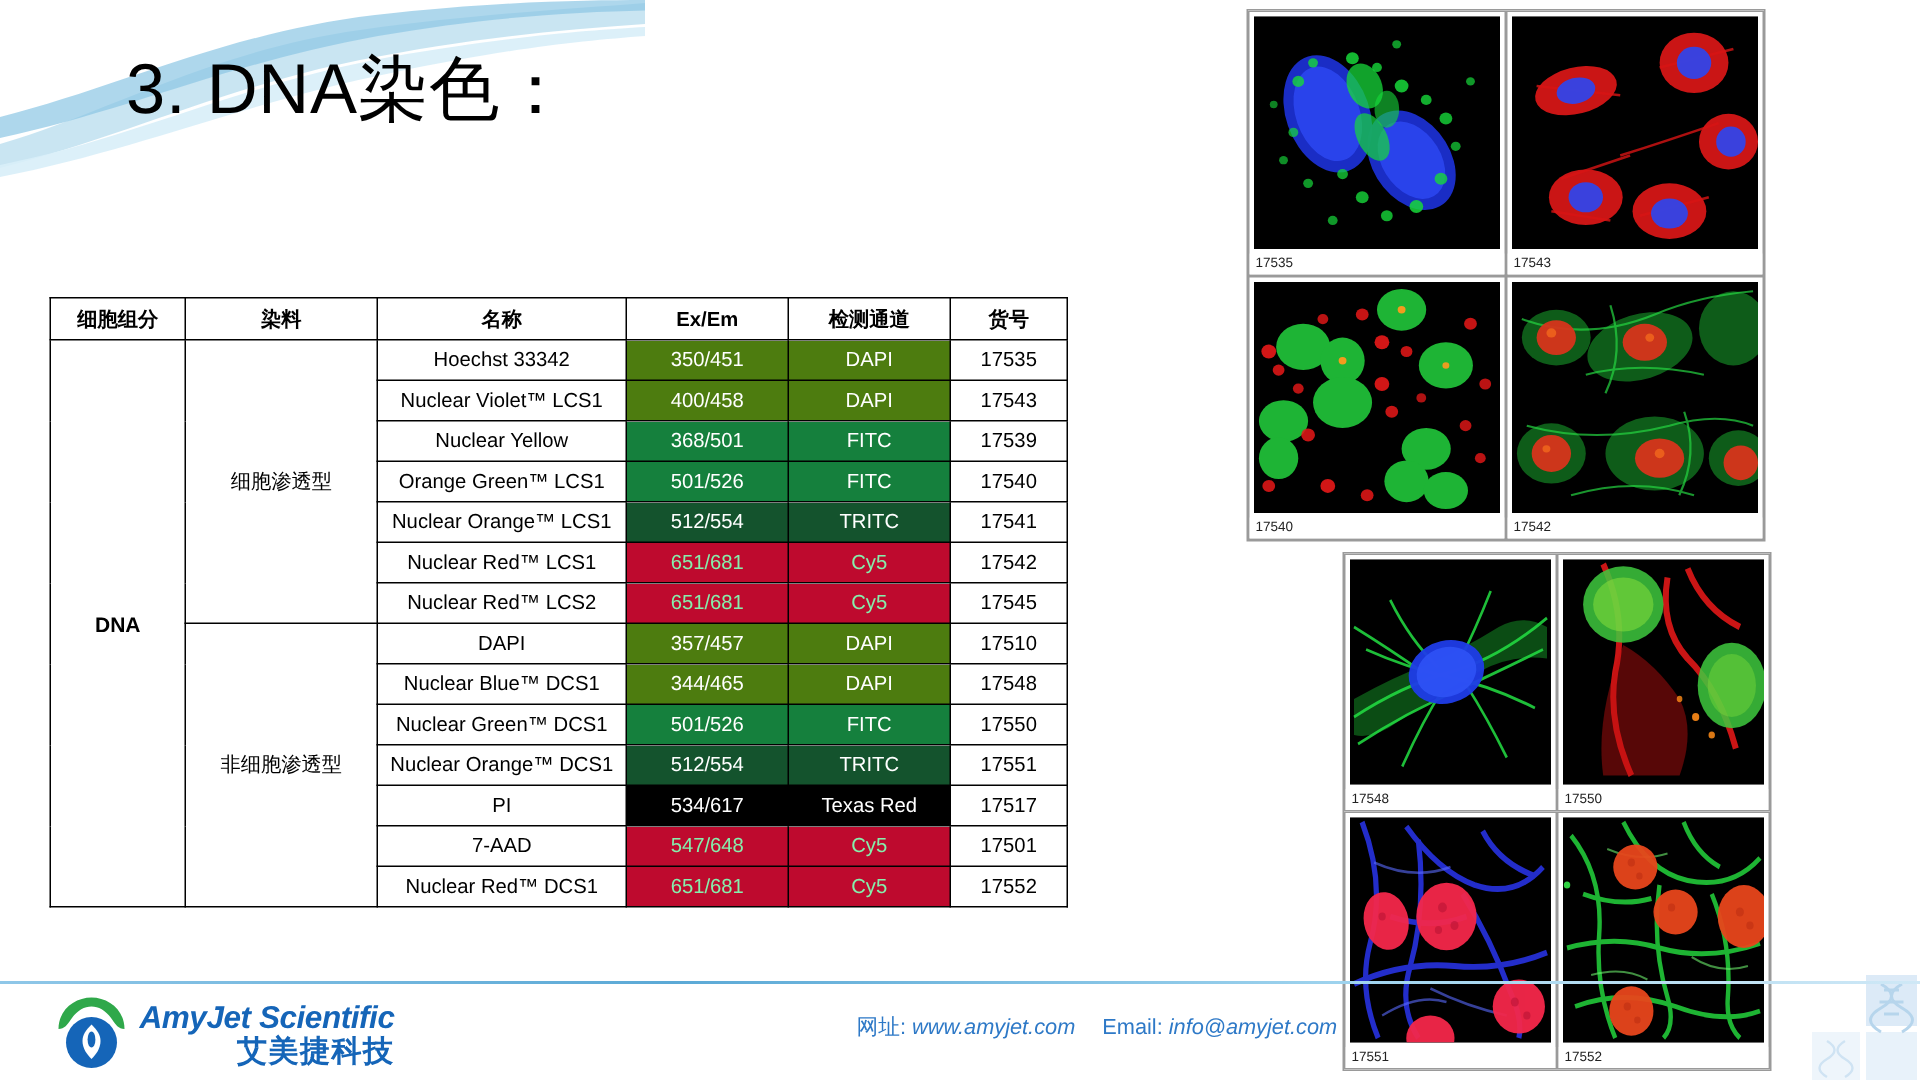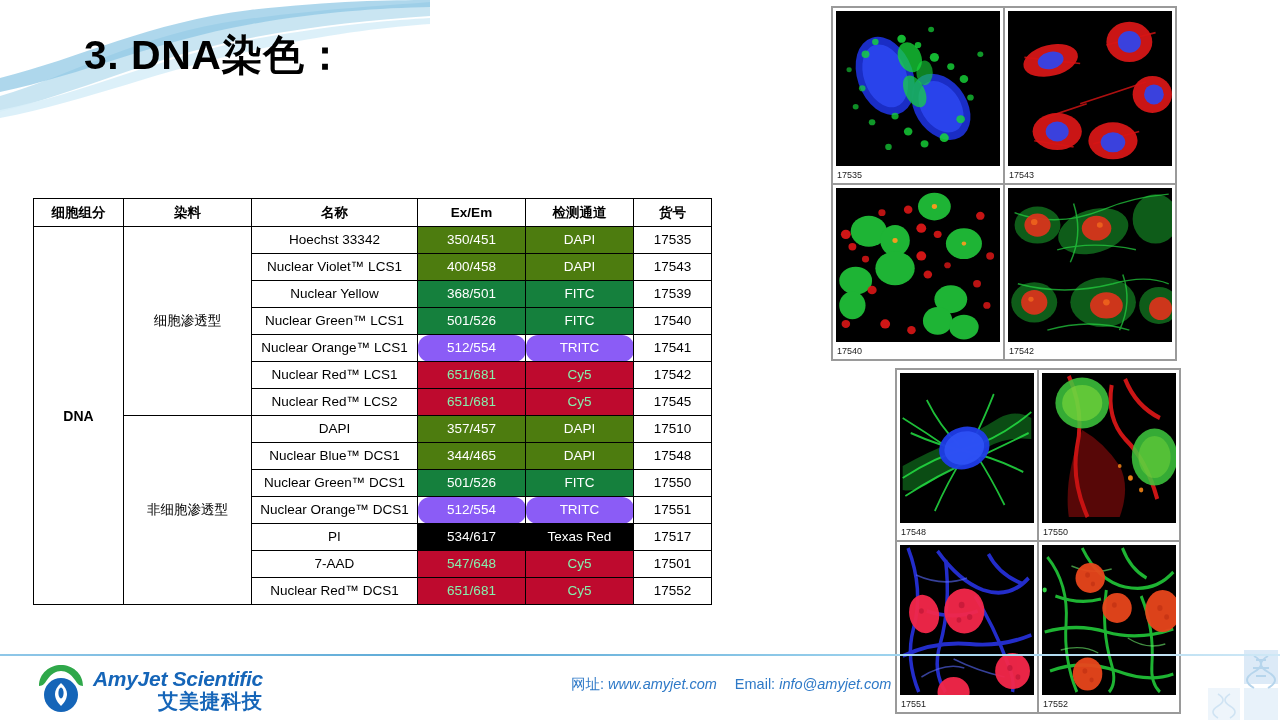--- a/index.html
+++ b/index.html
@@ -28,22 +28,22 @@
     position: absolute;
     right: 0; bottom: 0;
     width: 80px; height: 78px;
     pointer-events: none;
   }
 
   
   #slide-title {
     position: absolute;
     left: 84px; top: 28px;
-    font-size: 41px;
-    font-weight: 700;
+    font-size: 47px;
+    font-weight: 400;
     color: #000000;
     letter-spacing: 0.5px;
     white-space: nowrap;
   }
 
   
   #dye-table-wrap {
     position: absolute;
     left: 33px; top: 168px;
   }
@@ -80,21 +80,21 @@
 
   td.cell-comp {
     font-weight: bold;
     font-size: 14px;
   }
   td.cell-dye { font-size: 13.5px; }
 
   
   .fill-dapi      { background: #4d7c0f; color: #ffffff; }
   .fill-fitc      { background: #15803d; color: #ffffff; }
-  .fill-tritc     { background: #8b5cf6; color: #ffffff; border-radius: 12px; }
+  .fill-tritc     { background: #14532d; color: #ffffff; }
   .fill-cy5       { background: #BE0A2E; color: #86efac; }
   .fill-texasred  { background: #000000; color: #ffffff; }
 
   
   .img-grid {
     position: absolute;
     background: #ffffff;
     border: 1px solid #9a9a9a;
     box-sizing: border-box;
     display: grid;
@@ -232,21 +232,21 @@
           <td class="fill-dapi">DAPI</td>
           <td>17543</td>
         </tr>
         <tr>
           <td>Nuclear Yellow</td>
           <td class="fill-fitc">368/501</td>
           <td class="fill-fitc">FITC</td>
           <td>17539</td>
         </tr>
         <tr>
-          <td>Nuclear Green™ LCS1</td>
+          <td>Orange Green™ LCS1</td>
           <td class="fill-fitc">501/526</td>
           <td class="fill-fitc">FITC</td>
           <td>17540</td>
         </tr>
         <tr>
           <td>Nuclear Orange™ LCS1</td>
           <td class="fill-tritc">512/554</td>
           <td class="fill-tritc">TRITC</td>
           <td>17541</td>
         </tr>

